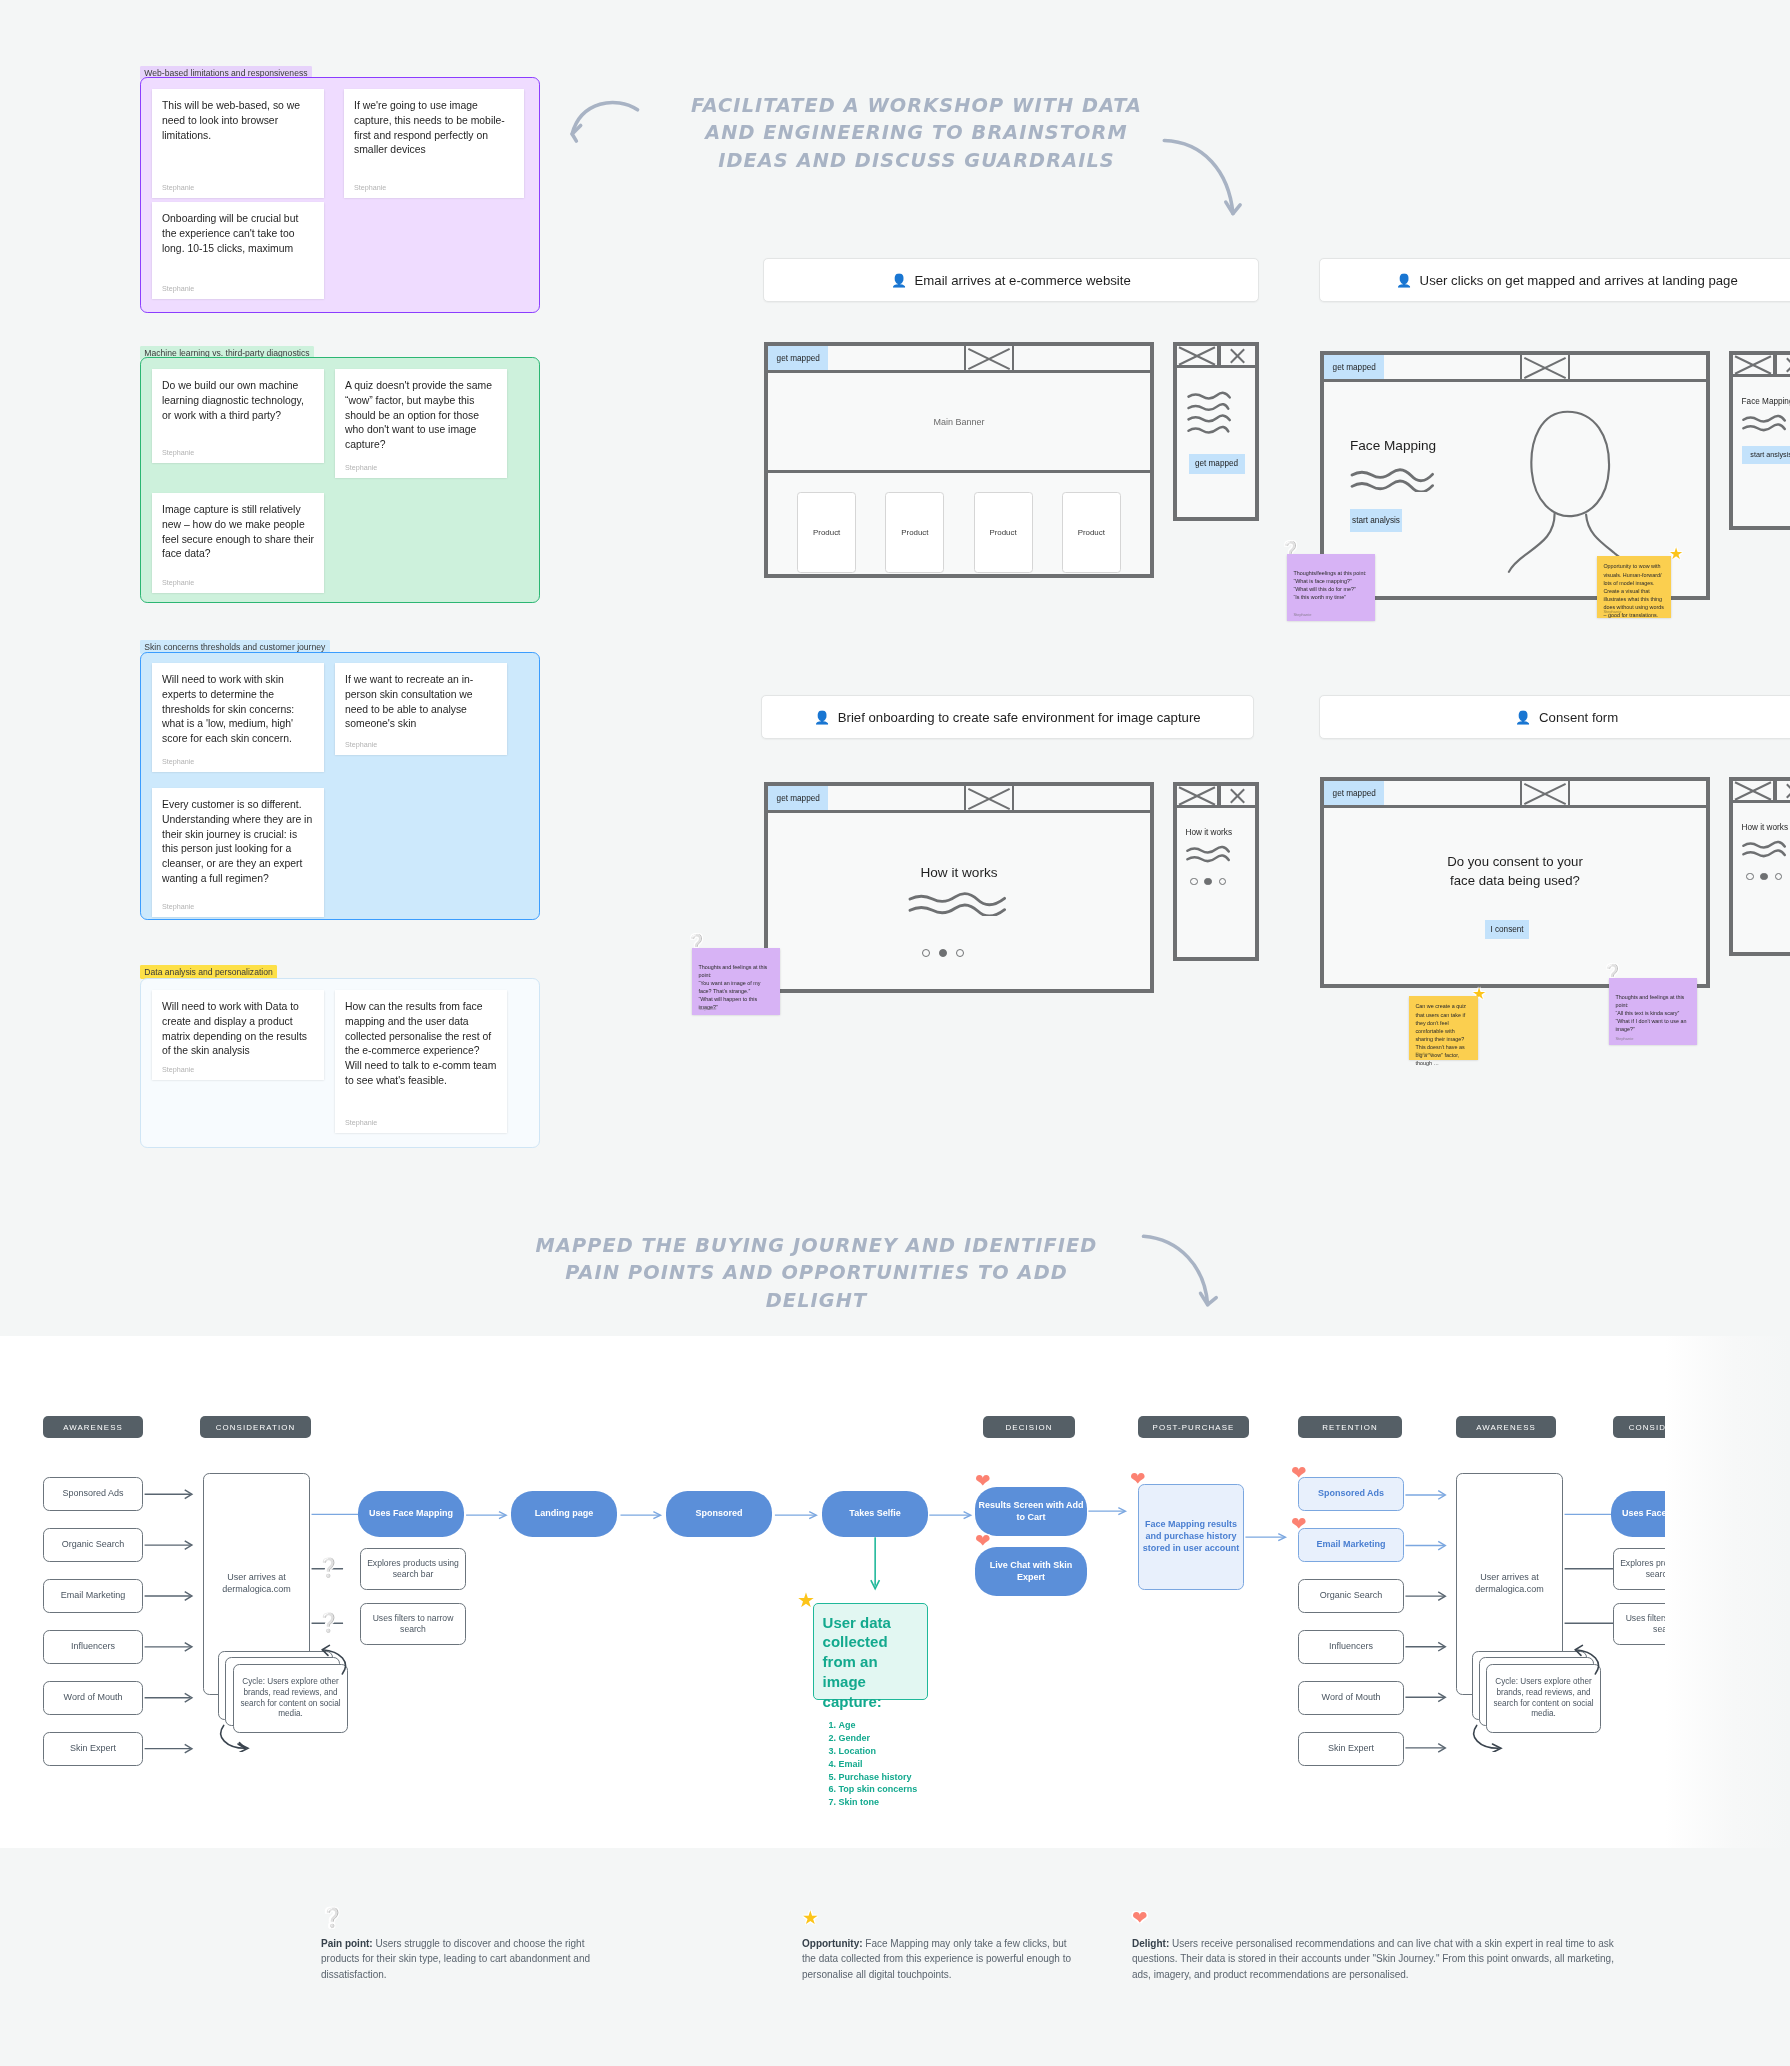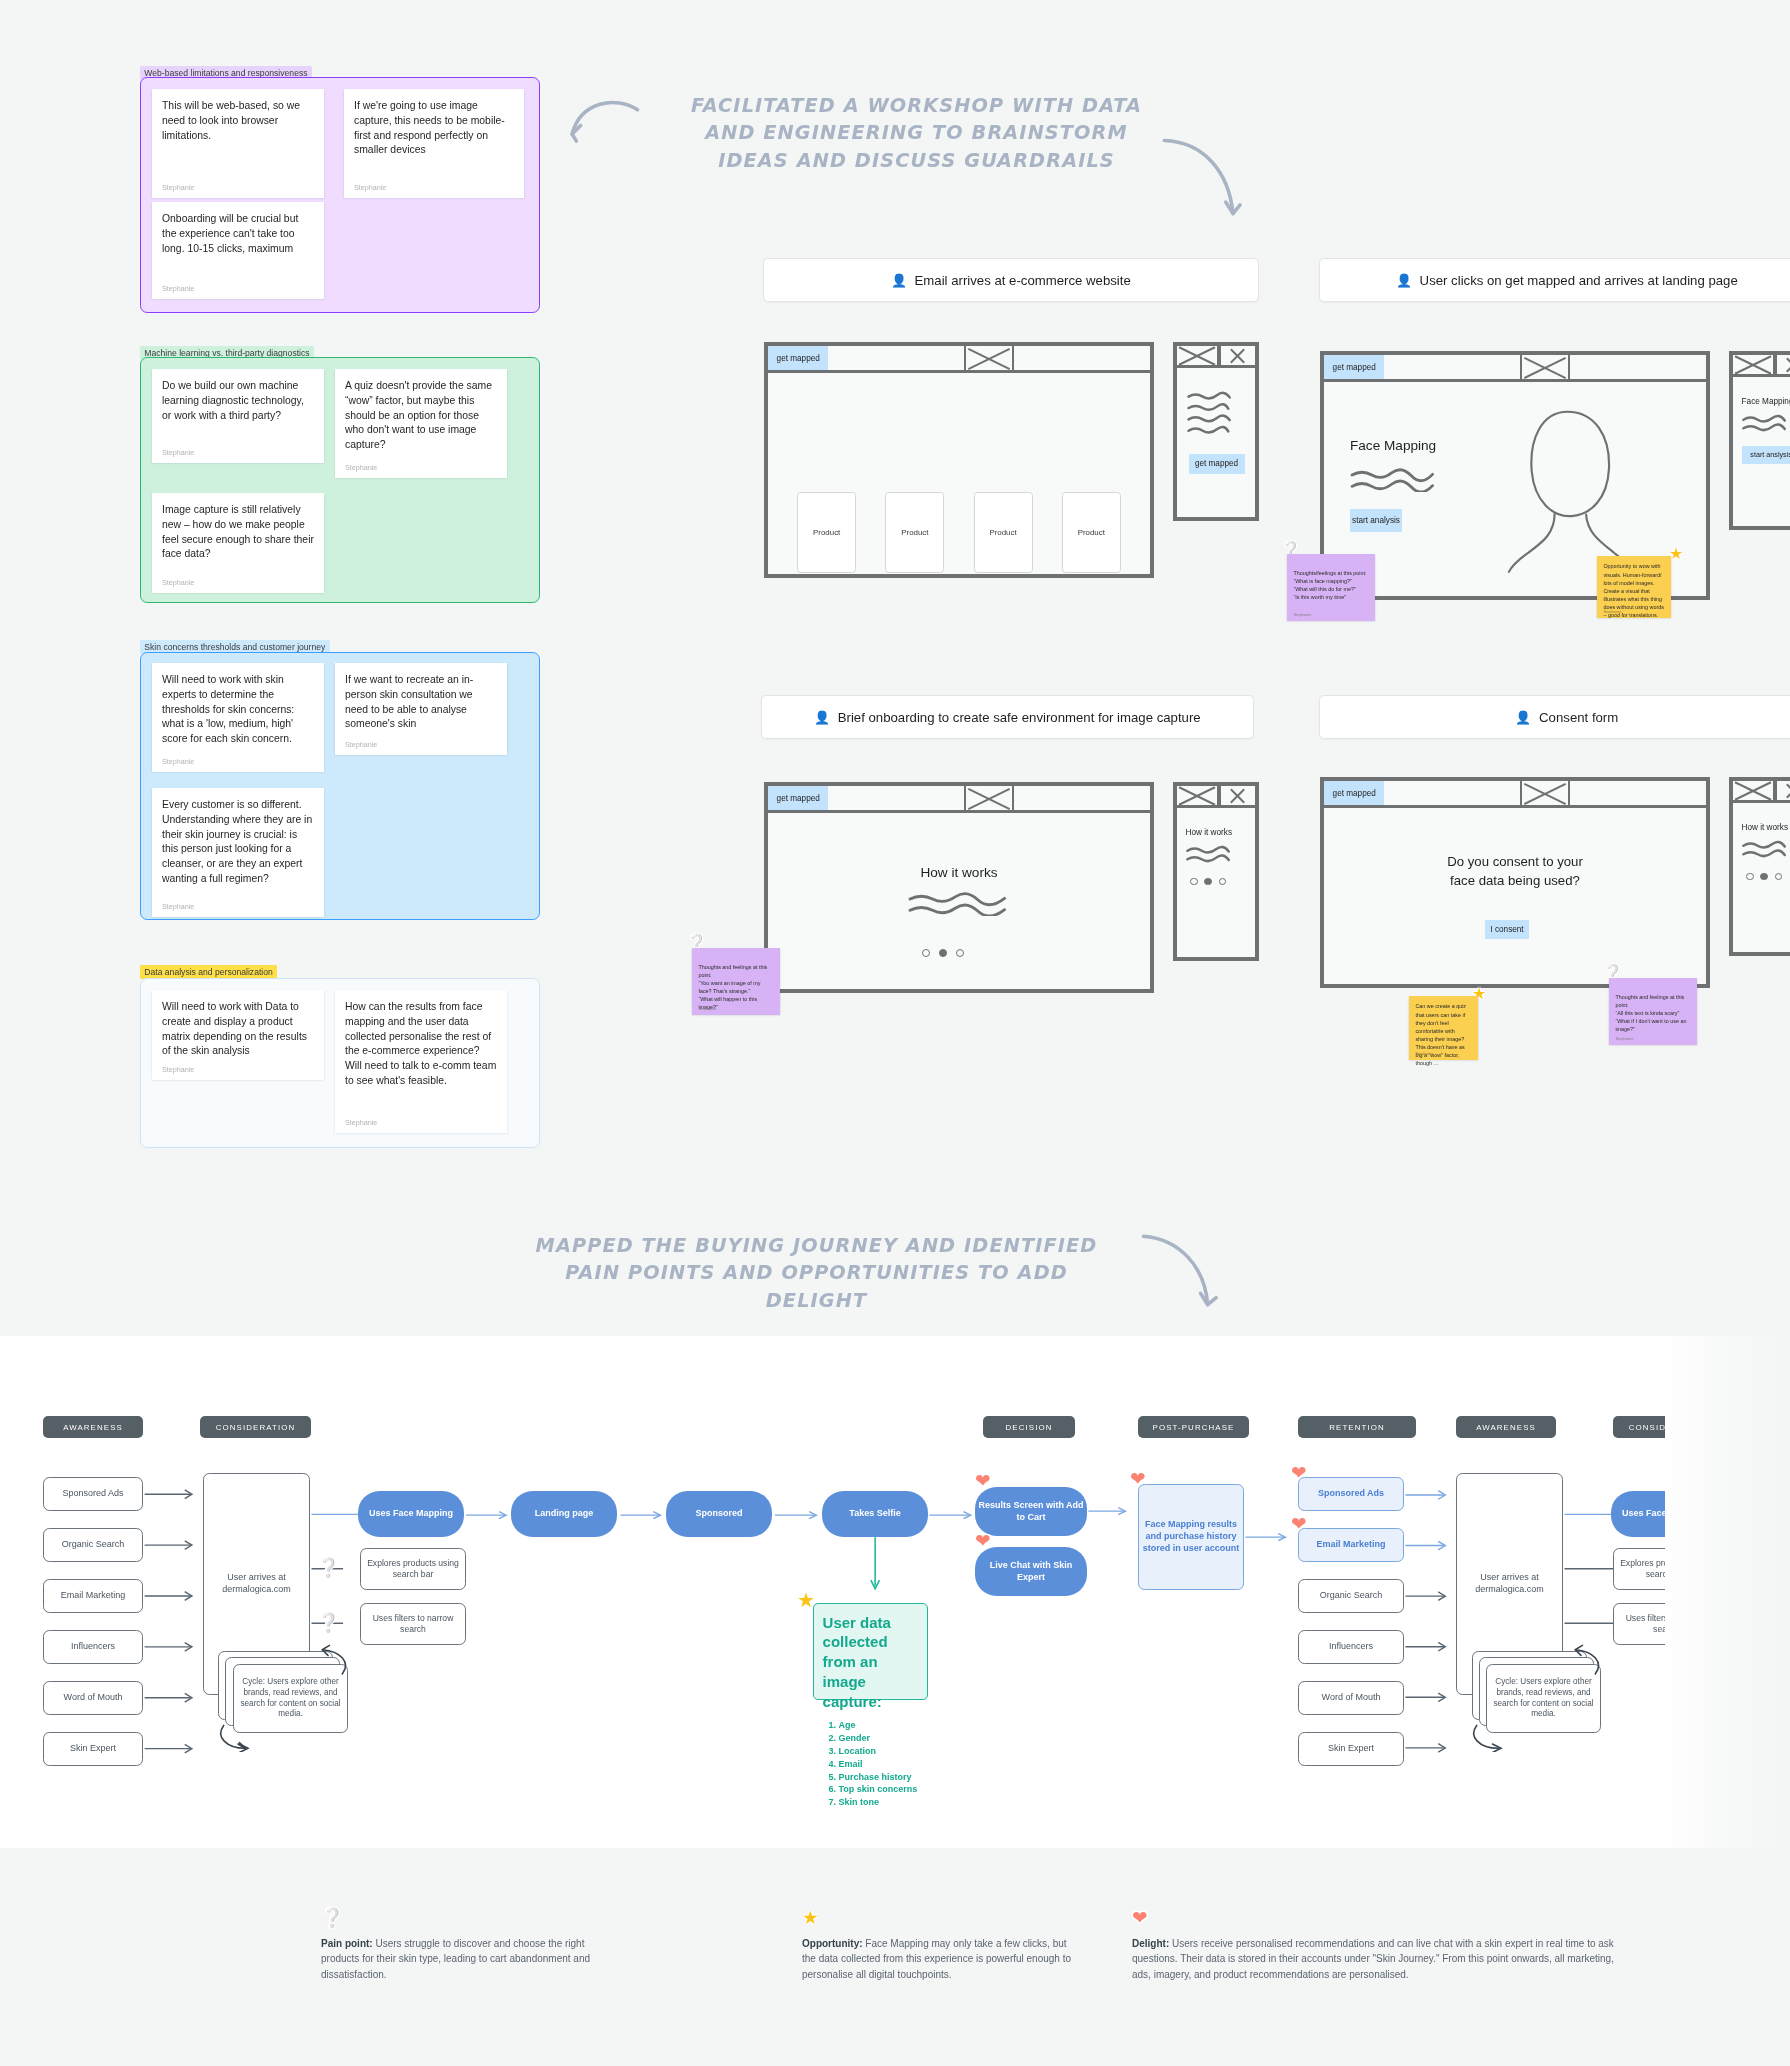--- a/index.html
+++ b/index.html
@@ -183,20 +183,21 @@
 </div>
 
 <div class="wf" style="left:764px;top:342px;width:390px;height:236px;">
   <div class="wf-nav">
     <div class="nav-pill">get mapped</div>
     <div class="wf-spacer"></div>
     <div class="nav-x"></div>
     <div class="wf-spacer"></div>
   </div>
   <div class="wf-body">
+    <div class="wf-banner">Main Banner</div>
     <div class="prodrow">
       <div class="prod">Product</div>
       <div class="prod">Product</div>
       <div class="prod">Product</div>
       <div class="prod">Product</div>
     </div>
   </div>
 </div>
 
 <div class="wf" style="left:1173px;top:342px;width:86px;height:179px;">
@@ -374,21 +375,21 @@
   <path d="M6 6 C 56 10, 92 48, 96 102" stroke="#a8b3c4" stroke-width="5" fill="none" stroke-linecap="round"></path>
   <path d="M96 102 L 86 86 M96 102 L 108 92" stroke="#a8b3c4" stroke-width="5" fill="none" stroke-linecap="round"></path>
 </svg>
 
 <div id="journey-panel" style="left:0;top:1336px;width:1665px;height:512px;"></div>
 
 <div class="stage" style="left:43px;top:1416px;width:100px;">AWARENESS</div>
 <div class="stage" style="left:200px;top:1416px;width:111px;">CONSIDERATION</div>
 <div class="stage" style="left:983px;top:1416px;width:92px;">DECISION</div>
 <div class="stage" style="left:1138px;top:1416px;width:111px;">POST-PURCHASE</div>
-<div class="stage" style="left:1298px;top:1416px;width:118px;">RETENTION</div>
+<div class="stage" style="left:1298px;top:1416px;width:104px;">RETENTION</div>
 <div class="stage" style="left:1456px;top:1416px;width:100px;">AWARENESS</div>
 <div class="stage" style="left:1613px;top:1416px;width:111px;">CONSIDERATION</div>
 
 <div class="jbox" style="left:43px;top:1477px;width:100px;height:34px;">Sponsored Ads</div>
 <div class="jbox" style="left:43px;top:1528px;width:100px;height:34px;">Organic Search</div>
 <div class="jbox" style="left:43px;top:1579px;width:100px;height:34px;">Email Marketing</div>
 <div class="jbox" style="left:43px;top:1630px;width:100px;height:34px;">Influencers</div>
 <div class="jbox" style="left:43px;top:1681px;width:100px;height:34px;">Word of Mouth</div>
 <div class="jbox" style="left:43px;top:1732px;width:100px;height:34px;">Skin Expert</div>
 

